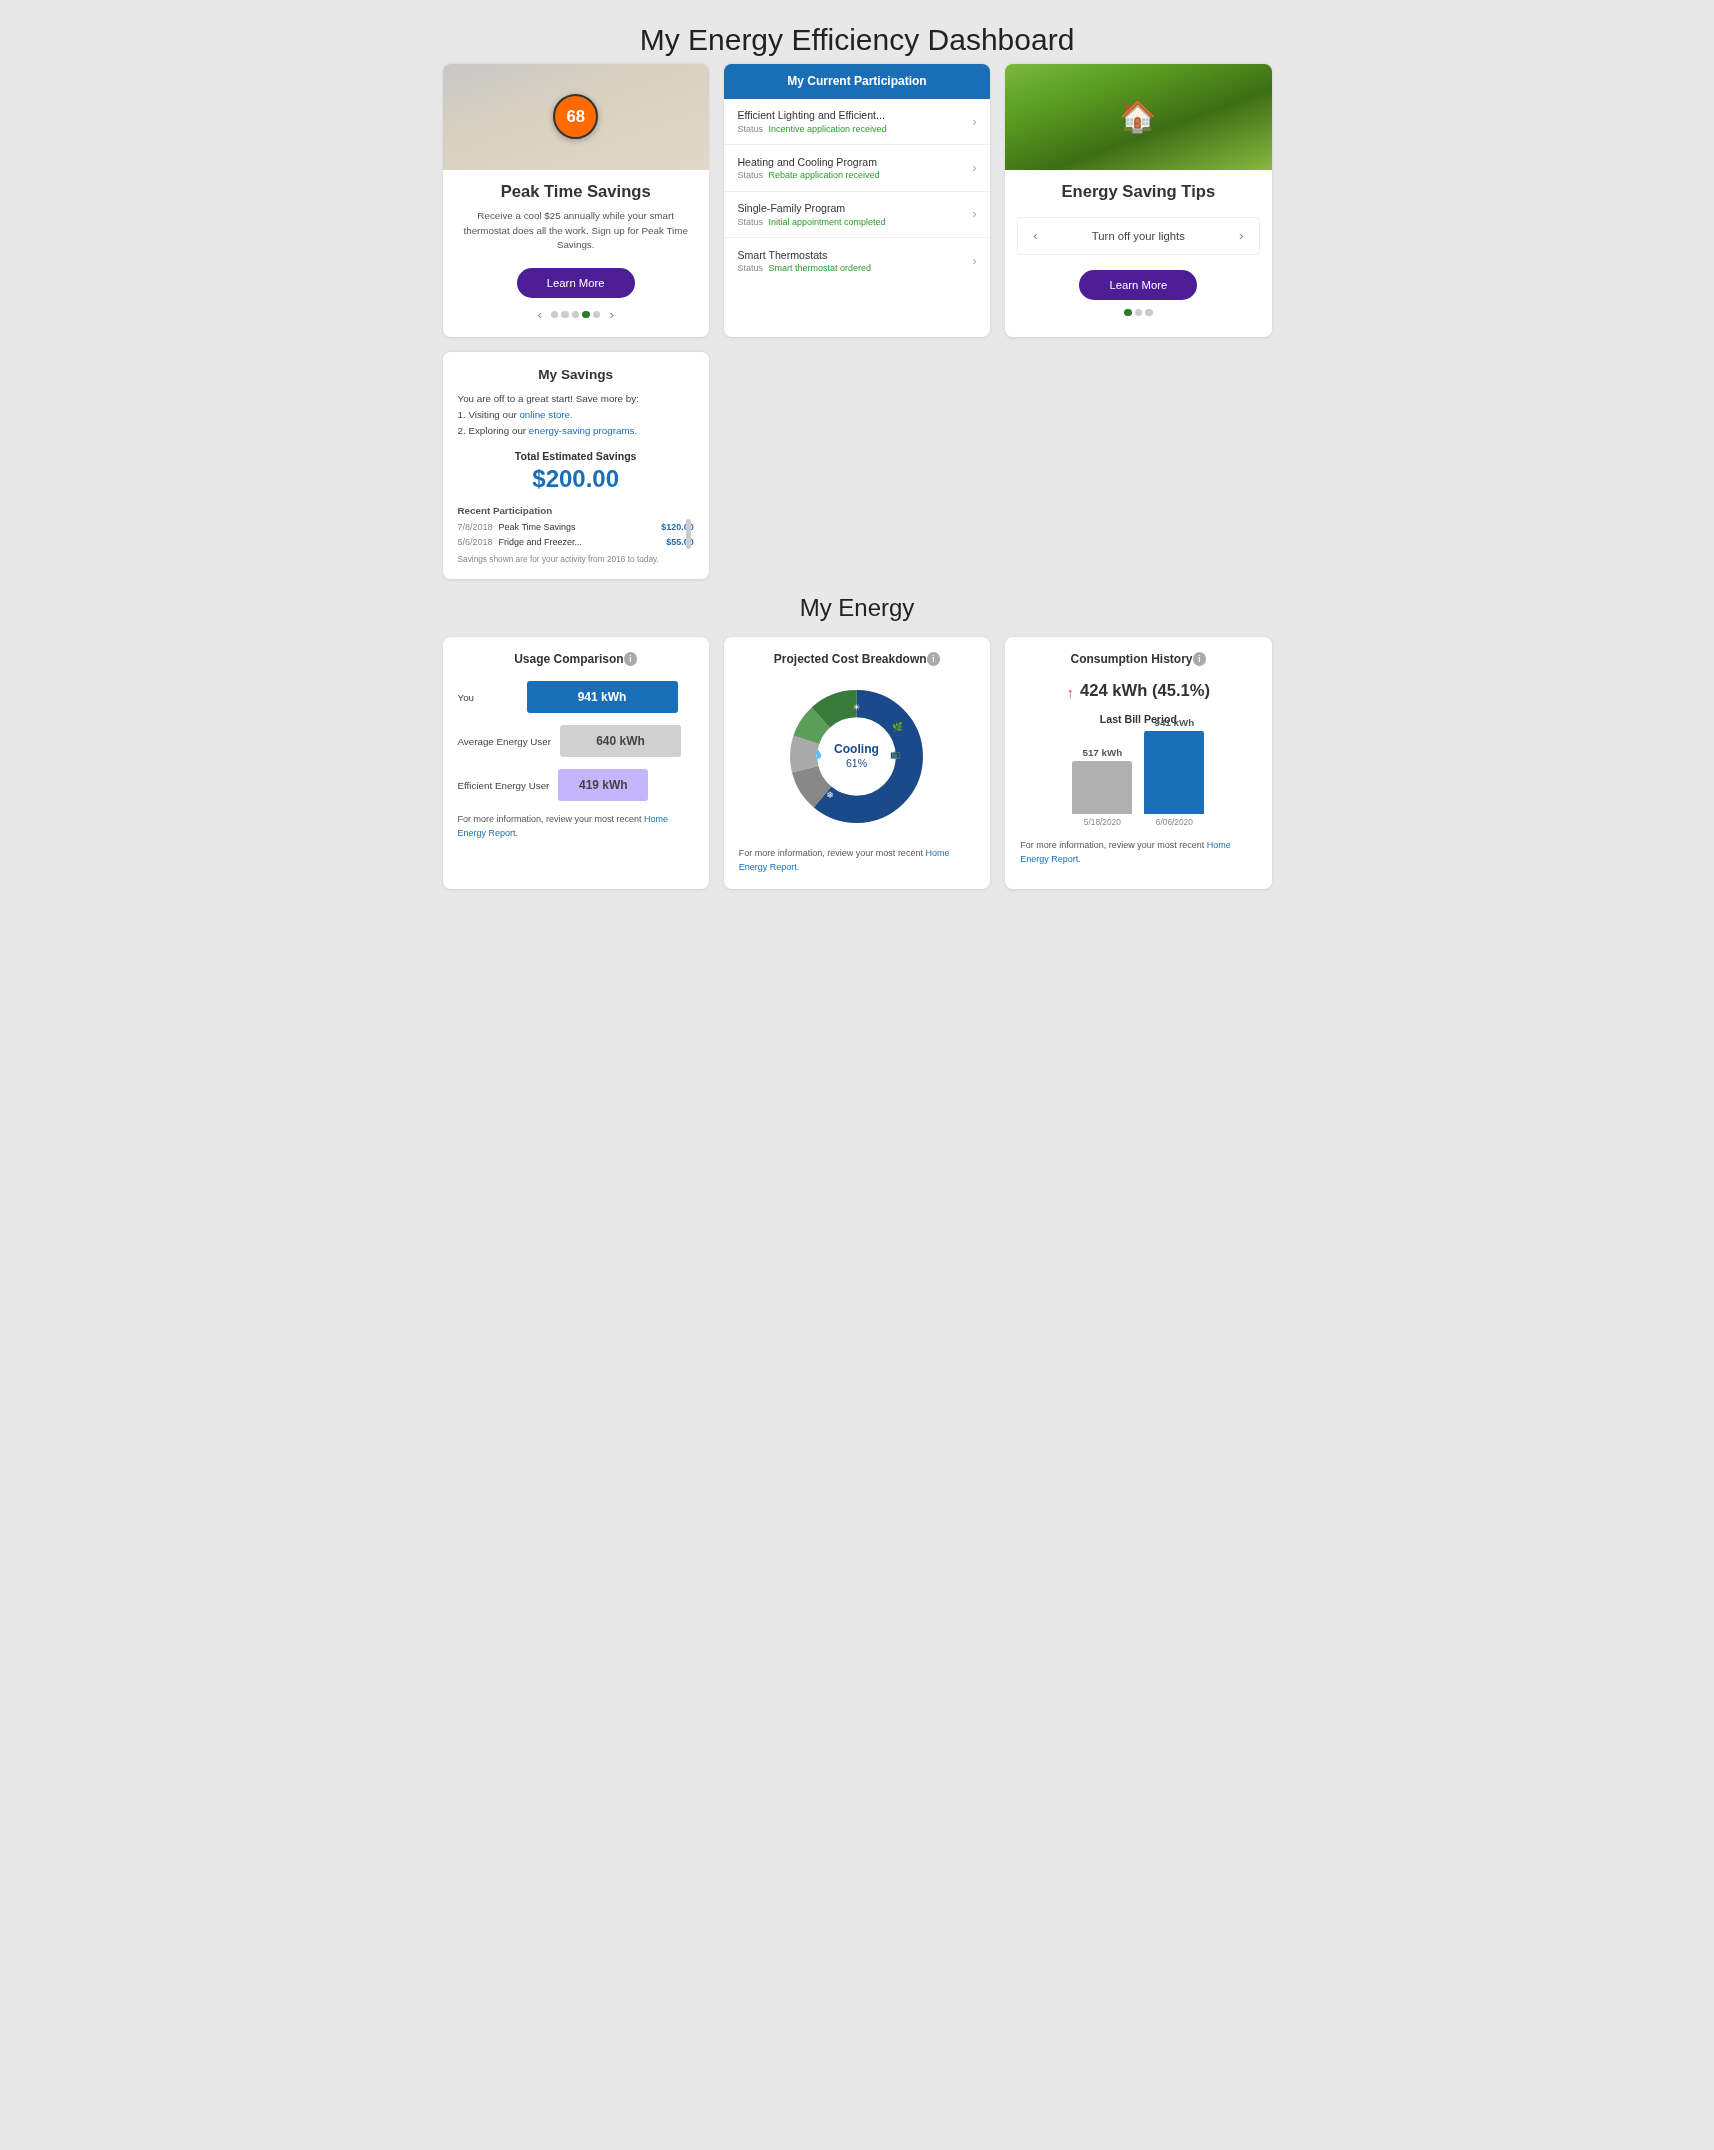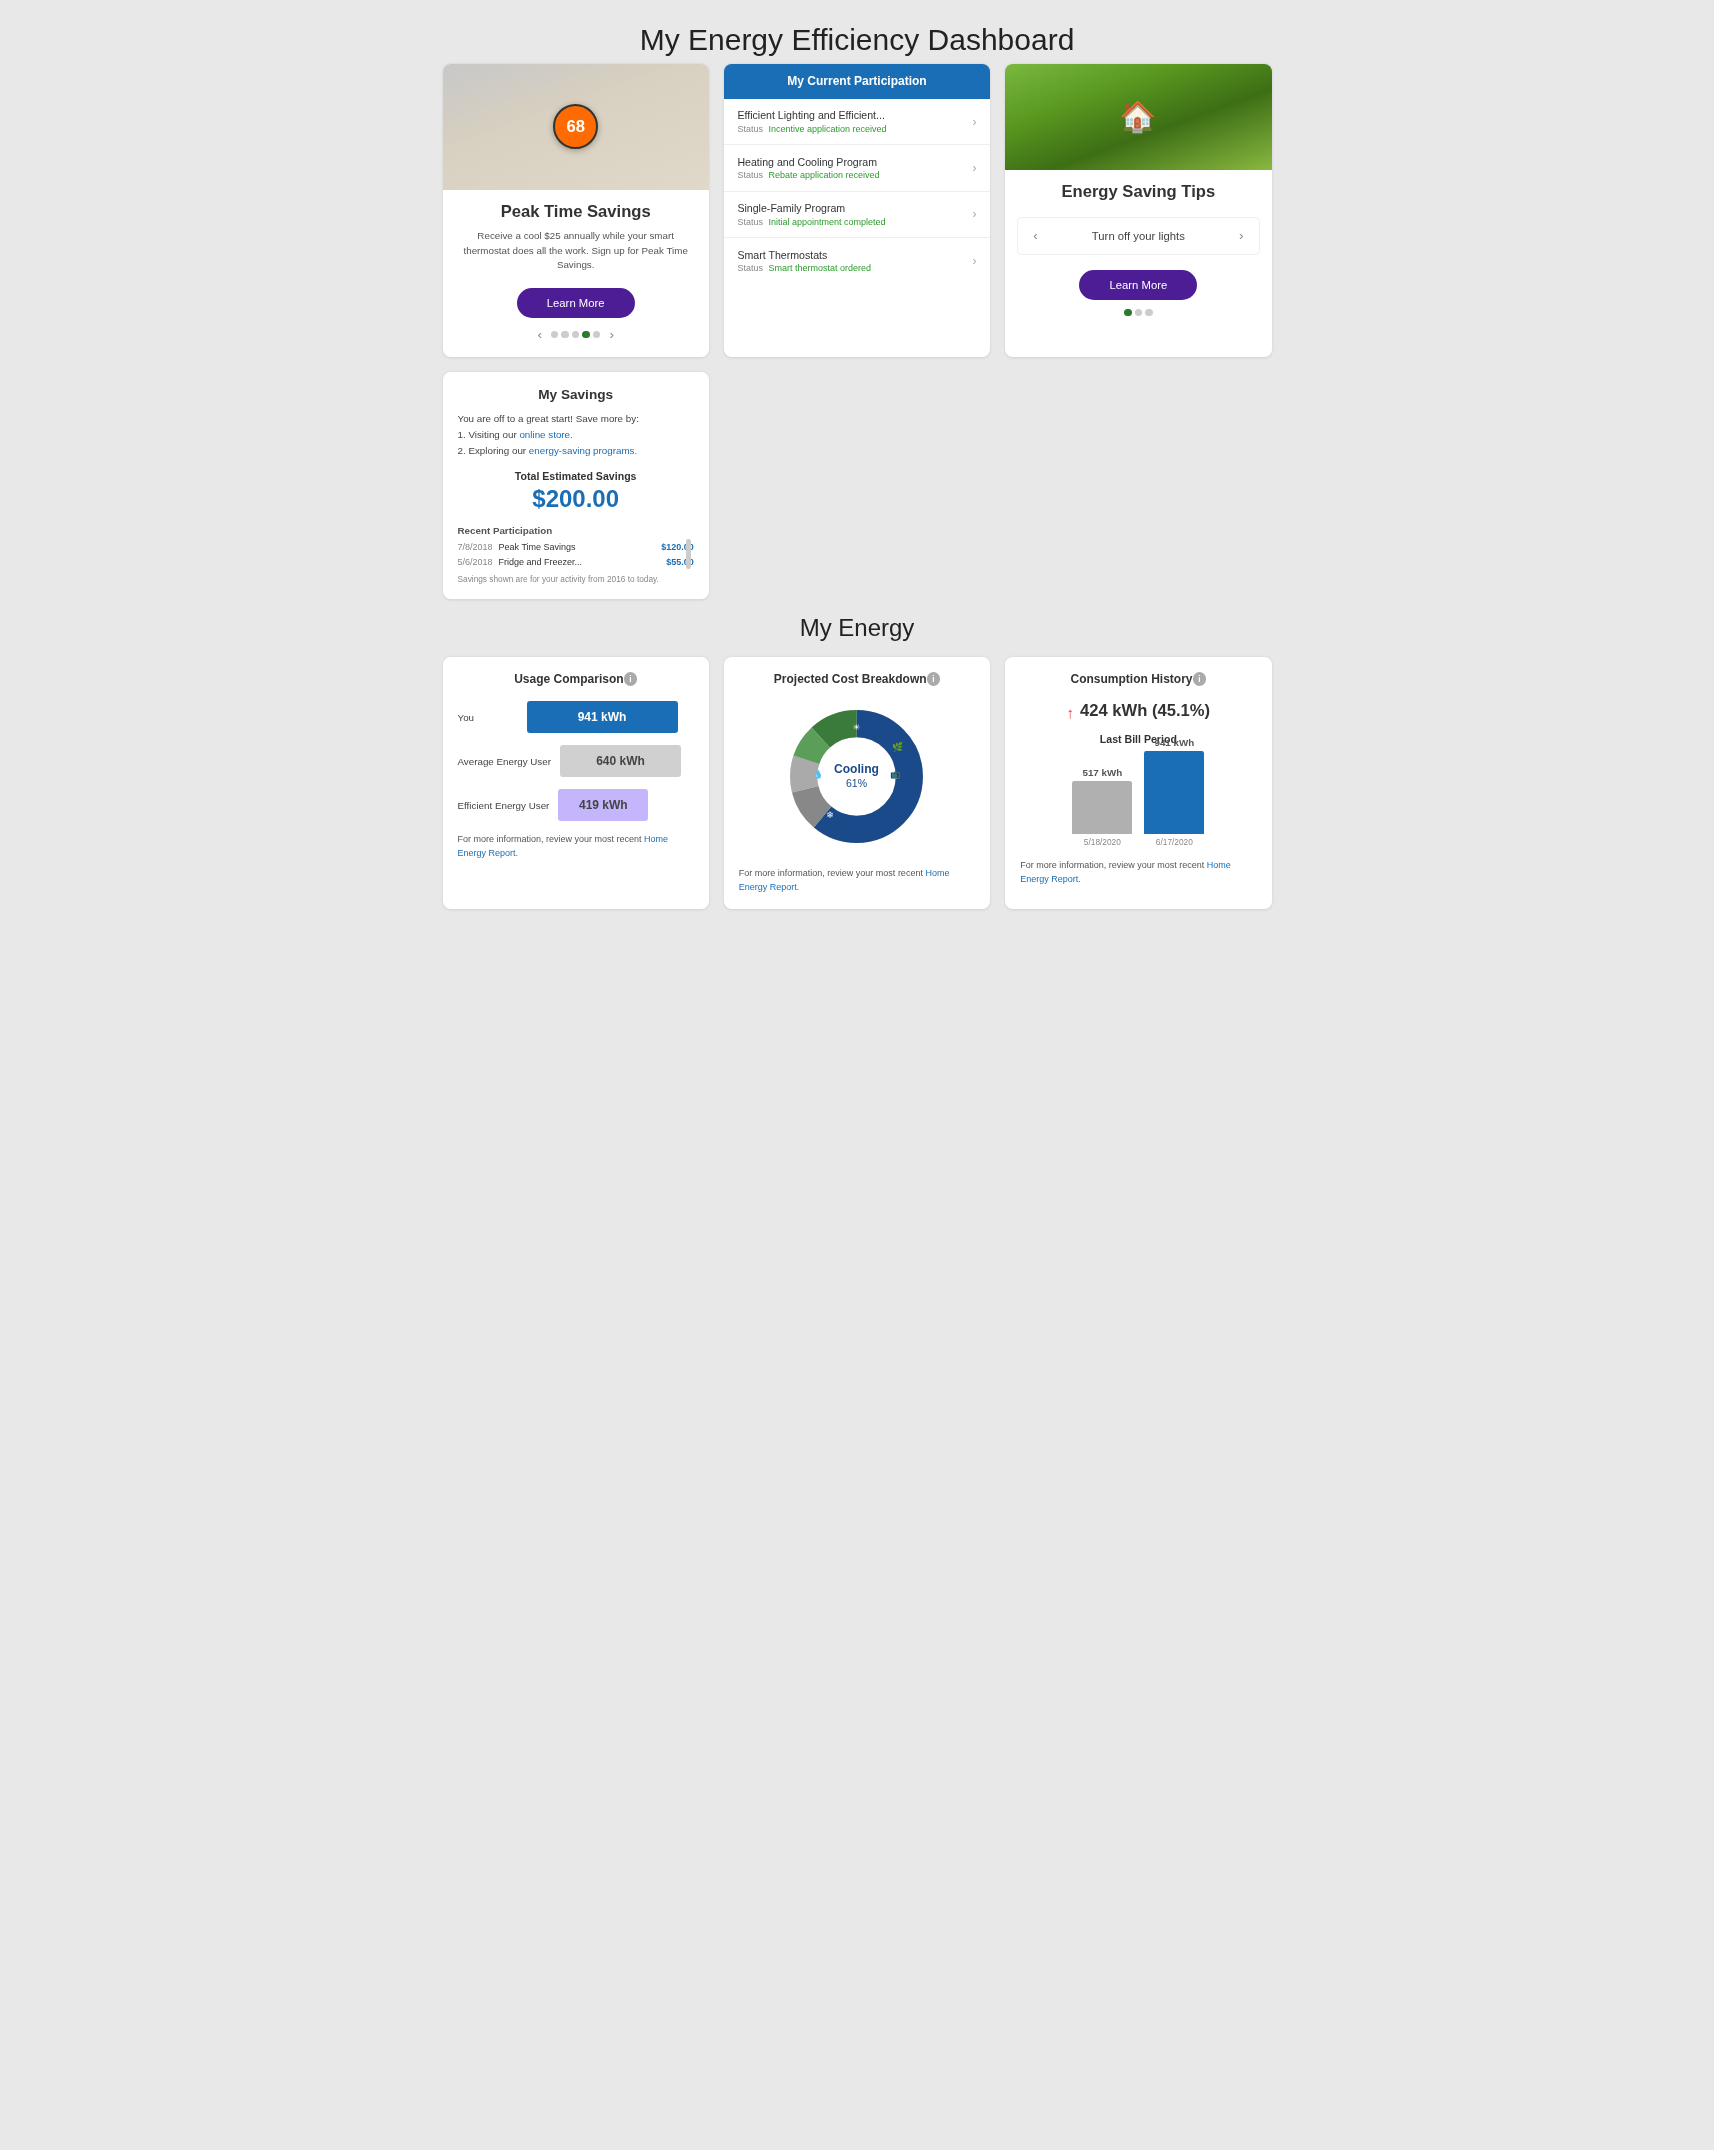--- a/index.html
+++ b/index.html
@@ -31,21 +31,21 @@
     }
     
     .peak-card {
       display: flex;
       flex-direction: column;
       align-items: center;
       padding-bottom: 15px;
     }
     .peak-card .card-img {
       width: 100%;
-      height: 126px;
+      height: 106px;
       background: linear-gradient(135deg, #d0d0d0 0%, #b0b8c0 50%, #c0c8d0 100%);
       position: relative;
       overflow: hidden;
       display: flex;
       align-items: center;
       justify-content: flex-end;
     }
     .thermostat-icon {
       width: 45px;
       height: 45px;
@@ -714,21 +714,21 @@
     <div class="last-bill-label">Last Bill Period</div>
     <div class="bar-chart">
       <div class="bar-col">
         <span class="bar-label-top">517 kWh</span>
         <div class="bar-rect" style="width:60px; height:53px; background:#b0b0b0;"></div>
         <span class="bar-label-bottom">5/18/2020</span>
       </div>
       <div class="bar-col">
         <span class="bar-label-top">941 kWh</span>
         <div class="bar-rect" style="width:60px; height:83px; background:#1a6eb5;"></div>
-        <span class="bar-label-bottom">6/17/2020</span>
+        <span class="bar-label-bottom">6/06/2020</span>
       </div>
     </div>
     <div class="usage-note">
       <span>For more information, review your most recent</span>
       <a href="#" class="savings-link">Home Energy Report.</a>
     </div>
   </div>
 
 </div>
 

